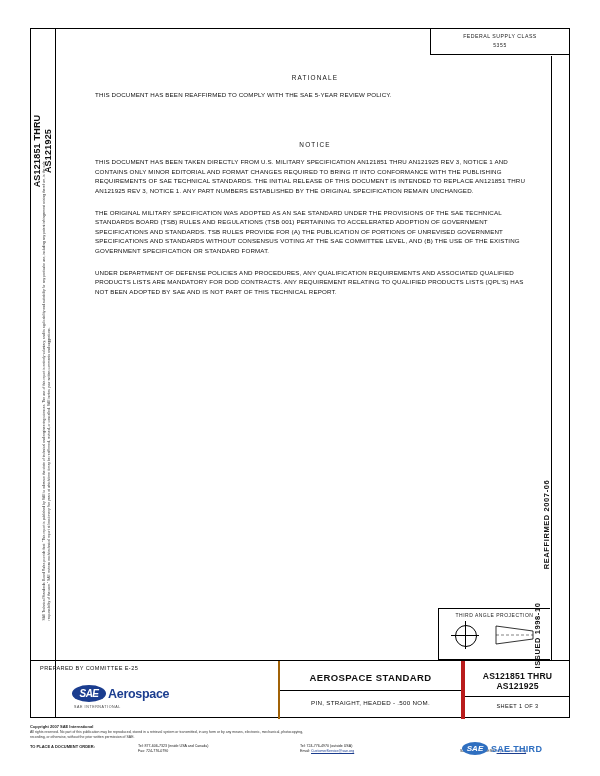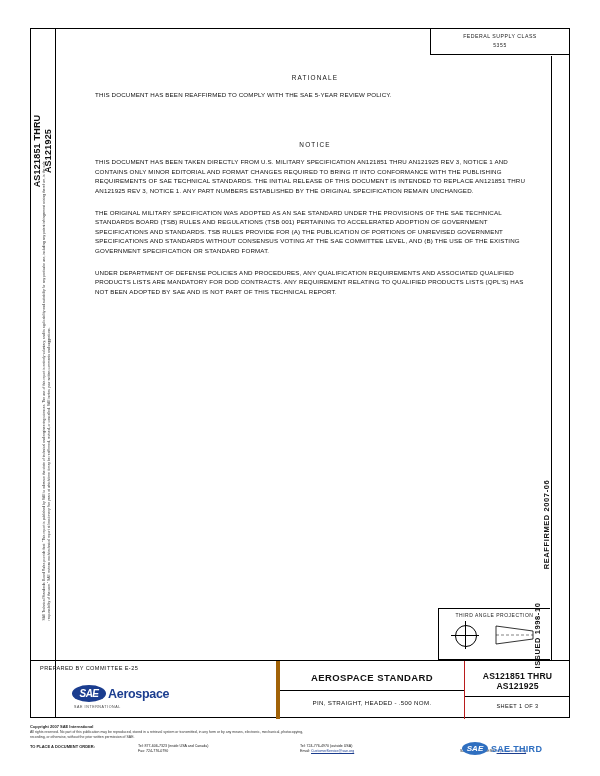--- a/index.html
+++ b/index.html
@@ -209,21 +209,21 @@
     height: 58px;
     border-top: 1px solid #000;
     box-sizing: border-box;
   }
   .tb-prepared {
     position: absolute;
     left: 0px;
     top: 0px;
     width: 250px;
     height: 58px;
-    border-right: 4px solid #a16207;
+    border-right: 2px solid #a16207;
     box-sizing: border-box;
     padding: 4px 0 0 10px;
     font-size: 5.6px;
     letter-spacing: 0.4px;
   }
   .tb-logo {
     position: absolute;
     left: 42px;
     top: 24px;
     width: 150px;
@@ -258,21 +258,21 @@
     letter-spacing: 0.6px;
     color: #444;
     margin: 3px 0 0 2px;
   }
   .tb-standard {
     position: absolute;
     left: 250px;
     top: 0px;
     width: 185px;
     height: 58px;
-    border-right: 1px solid #b91c1c;
+    border-right: 4px solid #b91c1c;
     box-sizing: border-box;
     text-align: center;
   }
   .tb-standard .t1 {
     font-size: 9.5px;
     font-weight: bold;
     letter-spacing: 0.4px;
     margin-top: 11px;
   }
   .tb-standard .rule {

